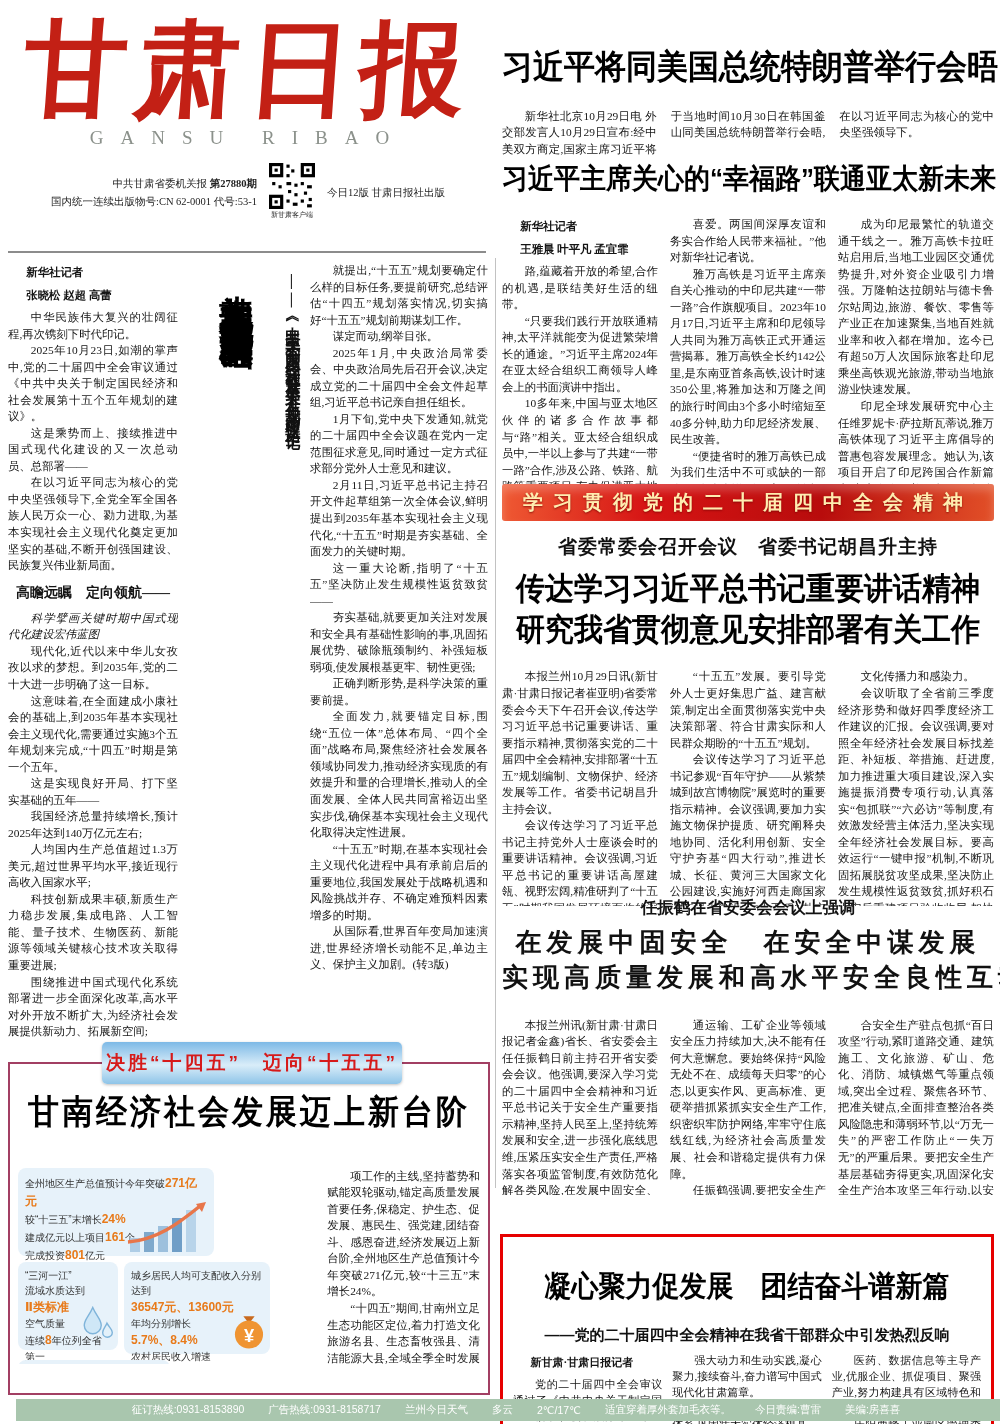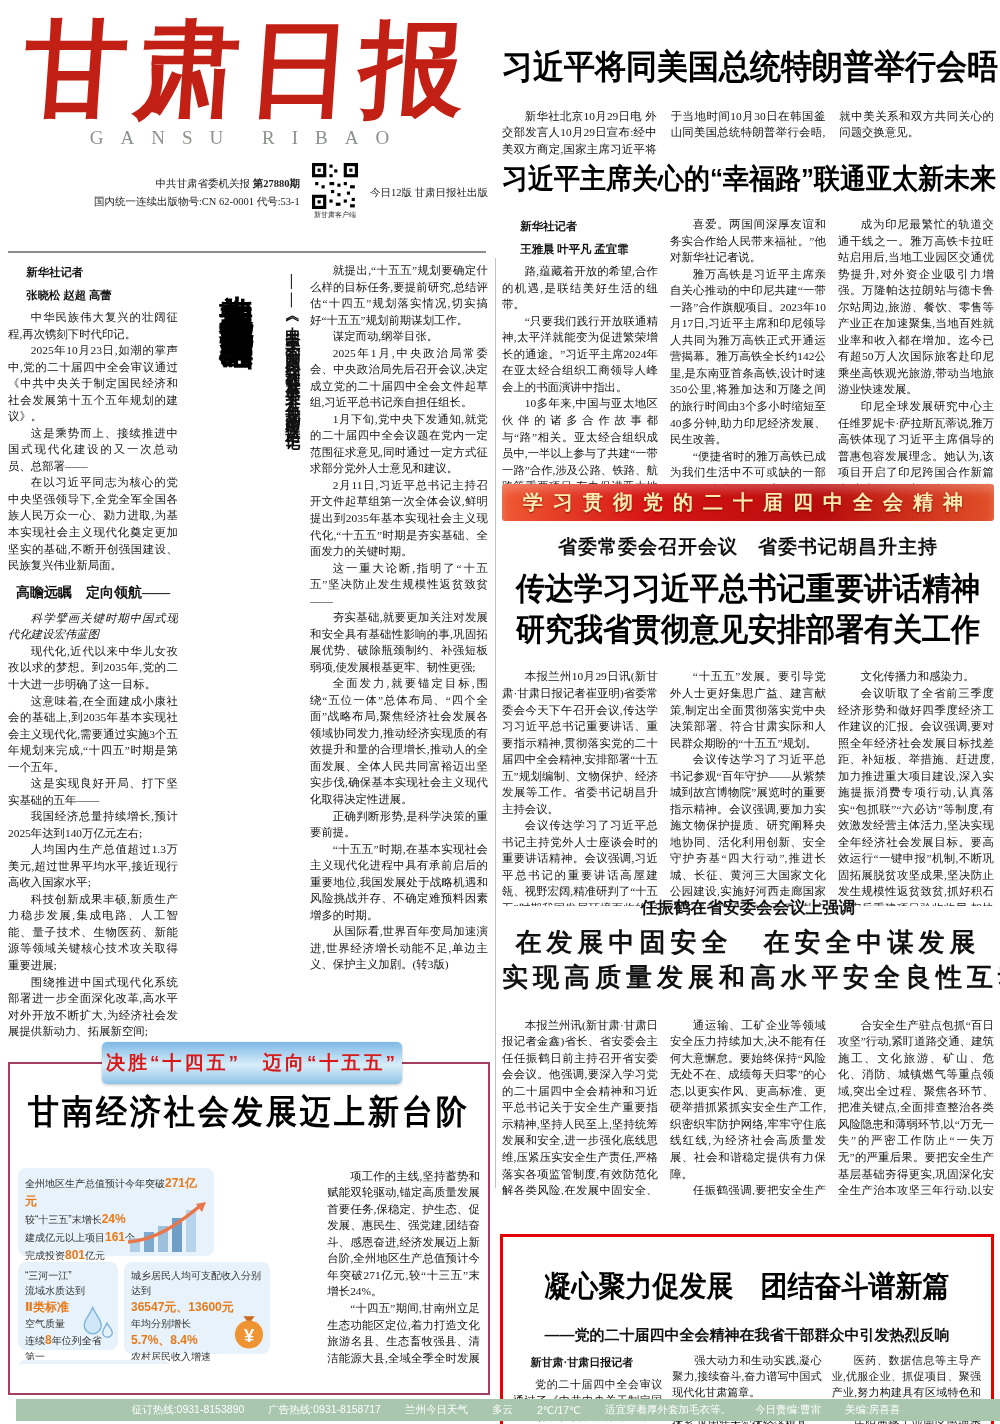--- a/index.html
+++ b/index.html
@@ -5,21 +5,21 @@
   html,body{margin:0;padding:0;background:#ddd;}
   .page{position:relative;width:1000px;height:1424px;background:#fff;overflow:hidden;
         font-family:"Liberation Sans","DejaVu Sans",sans-serif;color:#111;}
 
   
   .masthead{position:absolute;left:8px;top:14px;width:480px;text-align:center;}
   .mast-title{font-family:"DejaVu Serif","Liberation Serif",serif;font-weight:bold;color:#c32015;
               font-size:104px;line-height:1.05;letter-spacing:8px;transform:skewX(-4deg);}
   .mast-roman{margin-top:4px;letter-spacing:17px;color:#8b918b;font-size:19px;
               font-family:"Liberation Serif",serif;}
-  .mast-info{display:flex;justify-content:flex-end;align-items:center;gap:12px;margin-top:14px;
+  .mast-info{display:flex;justify-content:center;align-items:center;gap:12px;margin-top:14px;
              font-size:10.5px;color:#222;font-family:"Liberation Serif",serif;line-height:1.7;}
   .mi-left{text-align:right;}
   .mi-right{text-align:left;}
   .mi-qr{display:flex;flex-direction:column;align-items:center;}
   .mi-qr .cap{font-size:7px;color:#333;margin-top:1px;}
   .masthead-rule{position:absolute;left:8px;top:251px;width:478px;height:0;border-top:2px solid #8c8c8c;}
   .vrule{position:absolute;left:495px;top:258px;width:1px;height:930px;background:#c2c2c2;}
 
   
   .bt{font-family:"Liberation Serif","DejaVu Serif",serif;font-size:11.4px;line-height:1.45;
@@ -153,21 +153,21 @@
         <div>今日12版 甘肃日报社出版</div>
       </div>
     </div>
   </header>
   <div class="masthead-rule"></div>
   <div class="vrule"></div>
 
   <section class="tr-summit">
     <h1 class="summit-h h-black">习近平将同美国总统特朗普举行会晤</h1>
     <div class="summit-body bt">
-      <p class="para">新华社北京10月29日电 外交部发言人10月29日宣布:经中美双方商定,国家主席习近平将于当地时间10月30日在韩国釜山同美国总统特朗普举行会晤,就中美关系和双方共同关心的问题交换意见。</p>
+      <p class="para">新华社北京10月29日电 外交部发言人10月29日宣布:经中美双方商定,国家主席习近平将于当地时间10月30日在韩国釜山同美国总统特朗普举行会晤,在以习近平同志为核心的党中央坚强领导下。</p>
     </div>
   </section>
 
   <section class="tr-road">
     <h2 class="road-h h-black">习近平主席关心的“幸福路”联通亚太新未来</h2>
     <div class="cols road-cols bt">
       <div class="col">
         <div class="byline">新华社记者</div>
         <div class="byline">王雅晨 叶平凡 孟宜霏</div>
         <div>
@@ -221,22 +221,22 @@
     <div class="lf-sub">——《中共中央关于制定国民经济和社会发展第十五个五年规划的建议》诞生记</div>
     <div class="lf-col4 bt">
       <div>
           <p class="para">就提出,“十五五”规划要确定什么样的目标任务,要提前研究,总结评估“十四五”规划落实情况,切实搞好“十五五”规划前期谋划工作。</p>
           <p class="para">谋定而动,纲举目张。</p>
           <p class="para">2025年1月,中央政治局常委会、中央政治局先后召开会议,决定成立党的二十届四中全会文件起草组,习近平总书记亲自担任组长。</p>
           <p class="para">1月下旬,党中央下发通知,就党的二十届四中全会议题在党内一定范围征求意见,同时通过一定方式征求部分党外人士意见和建议。</p>
           <p class="para">2月11日,习近平总书记主持召开文件起草组第一次全体会议,鲜明提出到2035年基本实现社会主义现代化,“十五五”时期是夯实基础、全面发力的关键时期。</p>
           <p class="para">这一重大论断,指明了“十五五”坚决防止发生规模性返贫致贫——</p>
           <p class="para">夯实基础,就要更加关注对发展和安全具有基础性影响的事,巩固拓展优势、破除瓶颈制约、补强短板弱项,使发展根基更牢、韧性更强;</p>
+          <p class="para">正确判断形势,是科学决策的重要前提。</p>
           <p class="para">全面发力,就要锚定目标,围绕“五位一体”总体布局、“四个全面”战略布局,聚焦经济社会发展各领域协同发力,推动经济实现质的有效提升和量的合理增长,推动人的全面发展、全体人民共同富裕迈出坚实步伐,确保基本实现社会主义现代化取得决定性进展。</p>
-          <p class="para">正确判断形势,是科学决策的重要前提。</p>
           <p class="para">“十五五”时期,在基本实现社会主义现代化进程中具有承前启后的重要地位,我国发展处于战略机遇和风险挑战并存、不确定难预料因素增多的时期。</p>
           <p class="para">从国际看,世界百年变局加速演进,世界经济增长动能不足,单边主义、保护主义加剧。(转3版)</p>
         </div>
     </div>
   </section>
 
   <div class="study-banner">
     <span class="txt">学习贯彻党的二十届四中全会精神</span>
   </div>
 

